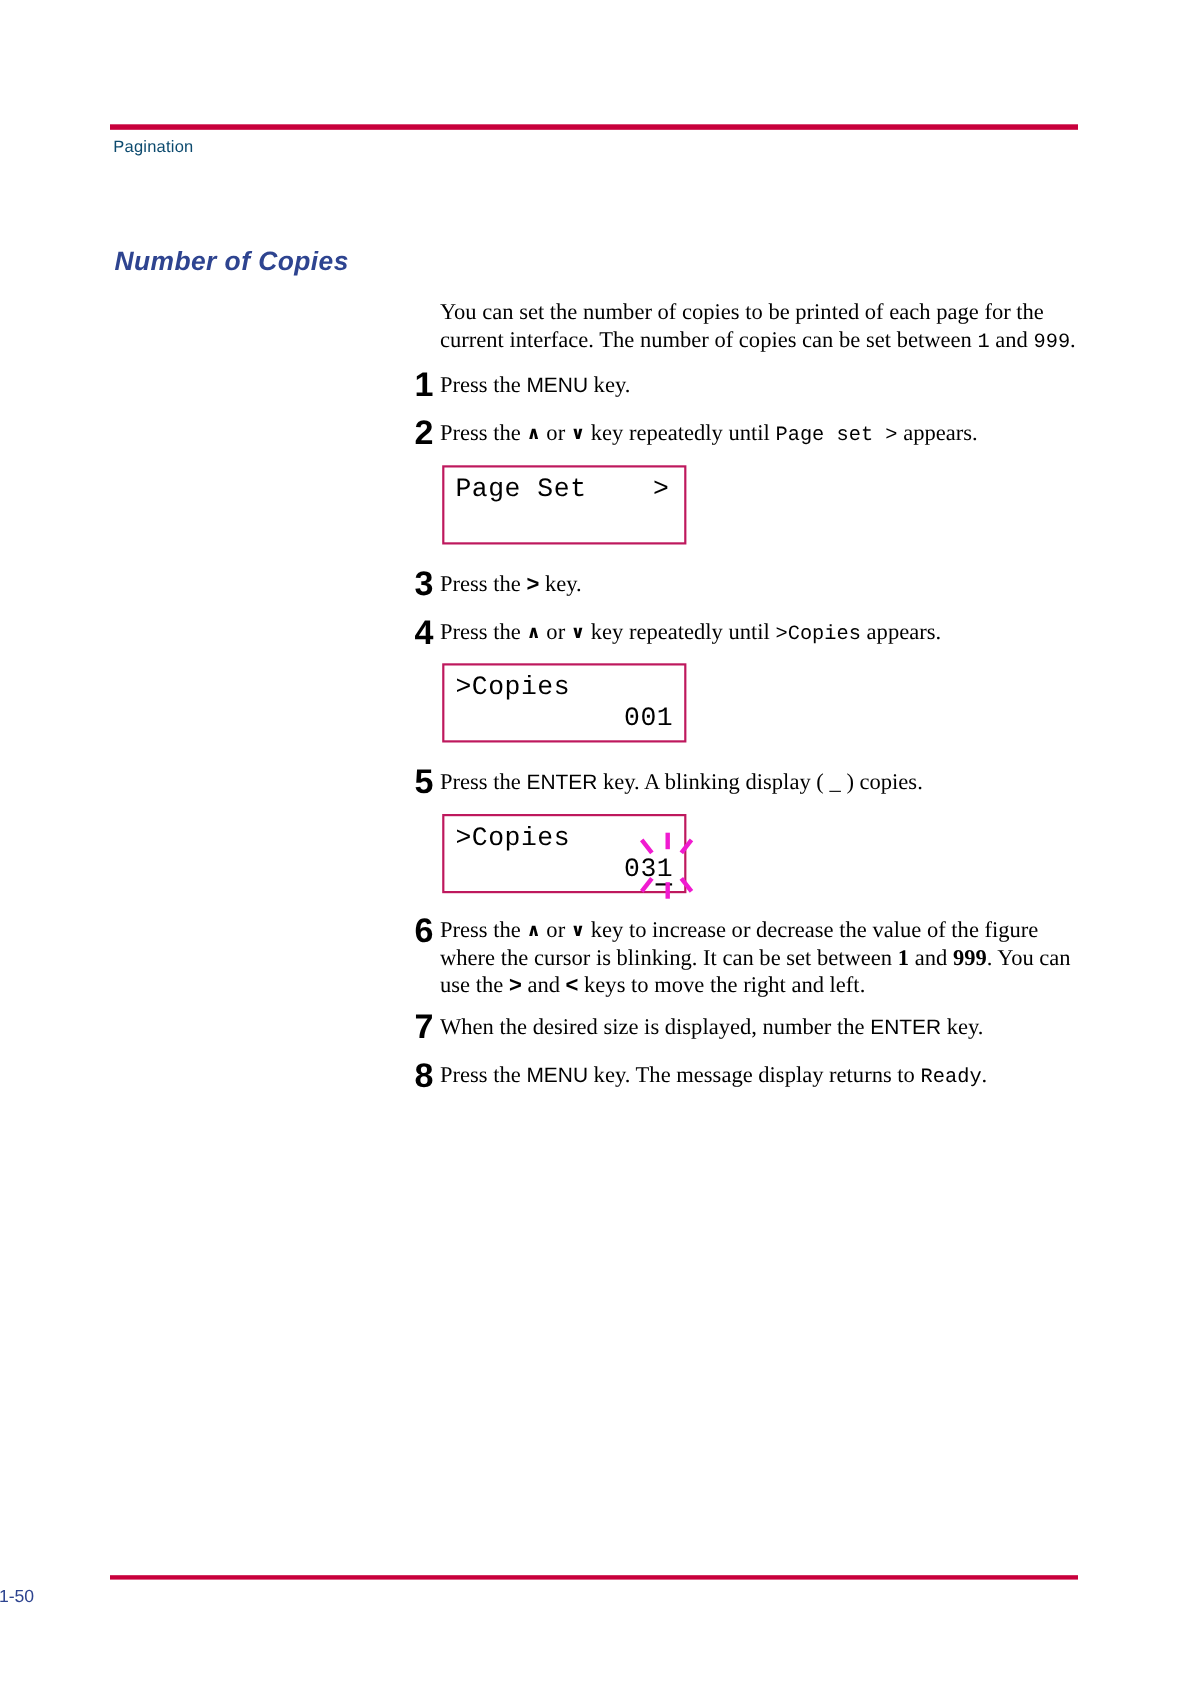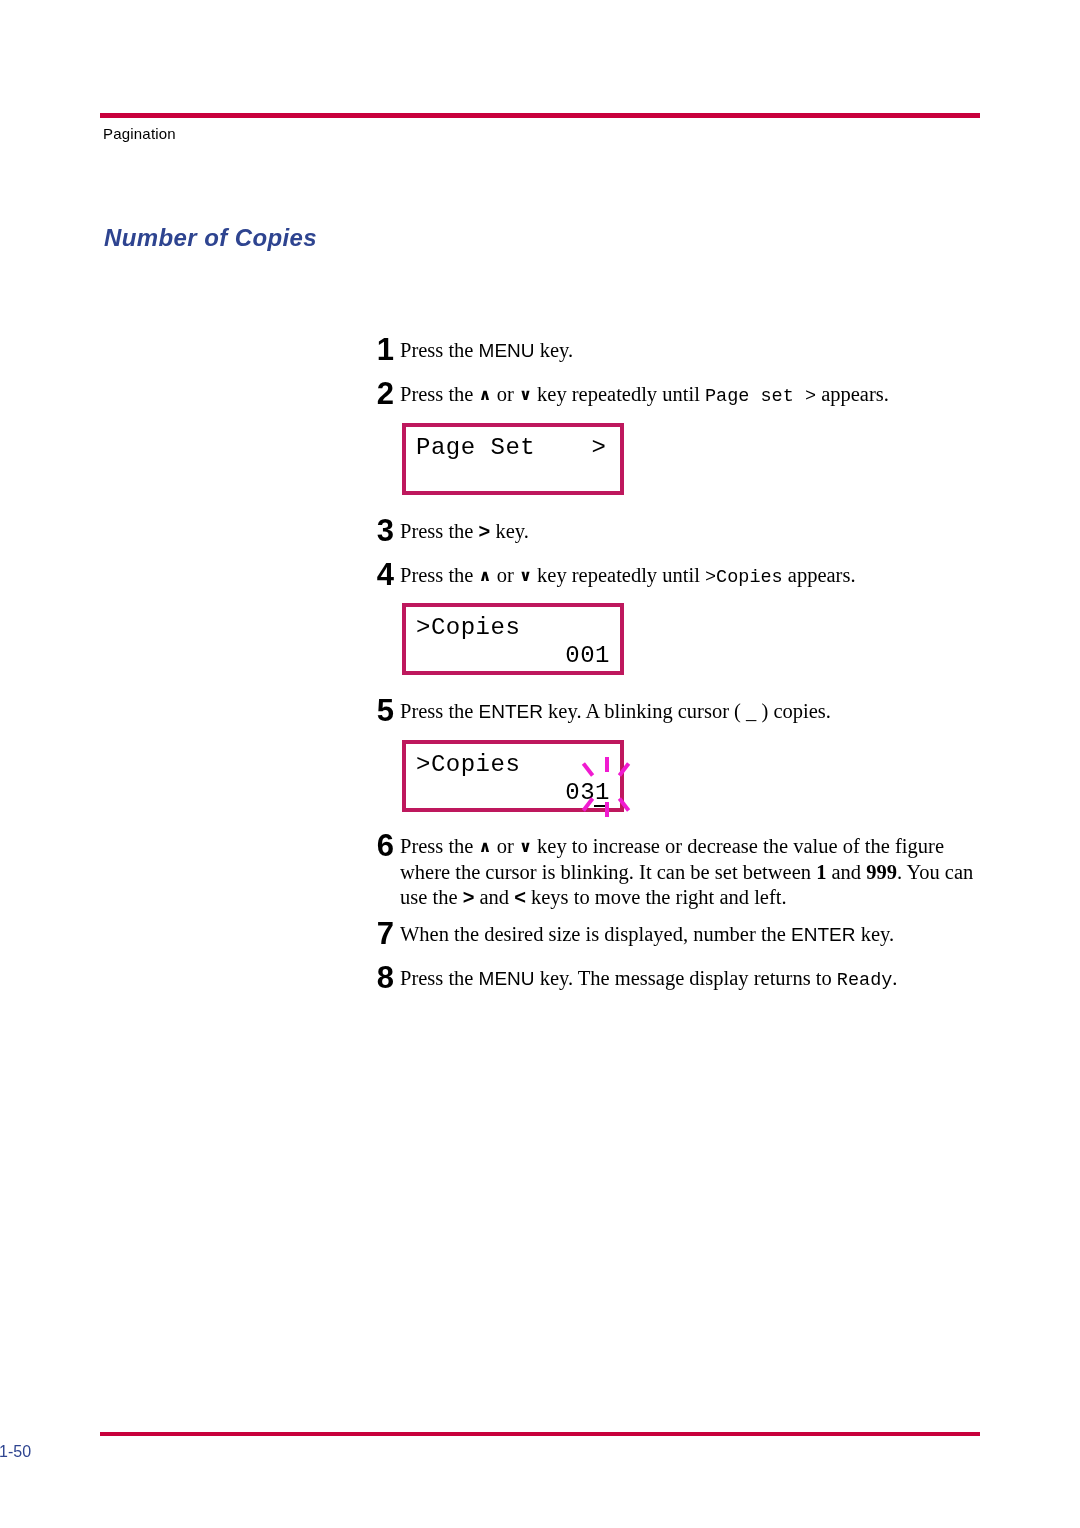--- a/index.html
+++ b/index.html
@@ -34,21 +34,21 @@
     height: 5px;
     background: #C8003C;
   }
   .header-label {
     position: absolute;
     left: 103px;
     top: 124px;
     font-family: "Liberation Sans", "DejaVu Sans", sans-serif;
     font-size: 15px;
     line-height: 20px;
-    color: #000000;
+    color: #0c4a6e;
     letter-spacing: 0.2px;
   }
 
   
   .section-title {
     position: absolute;
     left: 104px;
     top: 223px;
     font-family: "Liberation Sans", "DejaVu Sans", sans-serif;
     font-weight: bold;
@@ -123,21 +123,21 @@
     font-family: "Liberation Serif", serif;
     letter-spacing: 0;
   }
 
   
   .lcd {
     position: absolute;
     left: 402px;
     width: 222px;
     height: 72px;
-    border: 4px solid #be185d;
+    border: 2px solid #be185d;
     box-sizing: border-box;
     background: #ffffff;
   }
   .lcd .line1 {
     position: absolute;
     left: 10px;
     top: 6px;
     font-family: "Liberation Mono", "DejaVu Sans Mono", monospace;
     font-size: 24px;
     line-height: 30px;
@@ -225,20 +225,21 @@
 </head>
 <body>
 
 <div class="page">
 
   <div class="header-rule"></div>
   <div class="header-label">Pagination</div>
 
   <h1 class="section-title" style="margin:0;font-style:italic;">Number of Copies</h1>
 
+  <p class="intro" style="margin:0;"><span>You can set the number of copies to be printed of each page for the current interface. The number of copies can be set between </span><span class="mono">1</span><span> and </span><span class="mono">999</span><span>.</span></p>
 
   <div class="step" style="top:338px;">
     <div class="num">1</div>
     <div class="txt"><span>Press the </span><span class="kb">MENU</span><span> key.</span></div>
   </div>
 
   <div class="step" style="top:382px;">
     <div class="num">2</div>
     <div class="txt"><span>Press the </span><span class="arrow">∧</span><span> or </span><span class="arrow">∨</span><span> key repeatedly until </span><span class="mono">Page set &gt;</span><span> appears.</span></div>
   </div>
@@ -258,21 +259,21 @@
     <div class="txt"><span>Press the </span><span class="arrow">∧</span><span> or </span><span class="arrow">∨</span><span> key repeatedly until </span><span class="mono">&gt;Copies</span><span> appears.</span></div>
   </div>
 
   <div class="lcd" style="top:603px;">
     <div class="line1">&gt;Copies</div>
     <div class="line2-right">001</div>
   </div>
 
   <div class="step" style="top:699px;">
     <div class="num">5</div>
-    <div class="txt"><span>Press the </span><span class="kb">ENTER</span><span> key. A blinking cursor ( </span><span class="cursorglyph">_</span><span> ) copies.</span></div>
+    <div class="txt"><span>Press the </span><span class="kb">ENTER</span><span> key. A blinking display ( </span><span class="cursorglyph">_</span><span> ) copies.</span></div>
   </div>
 
   <div class="lcd" style="top:740px;">
     <div class="line1">&gt;Copies</div>
     <div class="blink-wrap"><span>03</span><span class="blink-digit"><span>1</span><span class="underscore"></span></span></div>
   </div>
 
   <div class="rays">
     <div class="ray" style="left:1px;  top:5px;  width:4px; height:15px; transform:rotate(-38deg);"></div>
     <div class="ray" style="left:20px; top:0px;  width:4px; height:15px;"></div>

